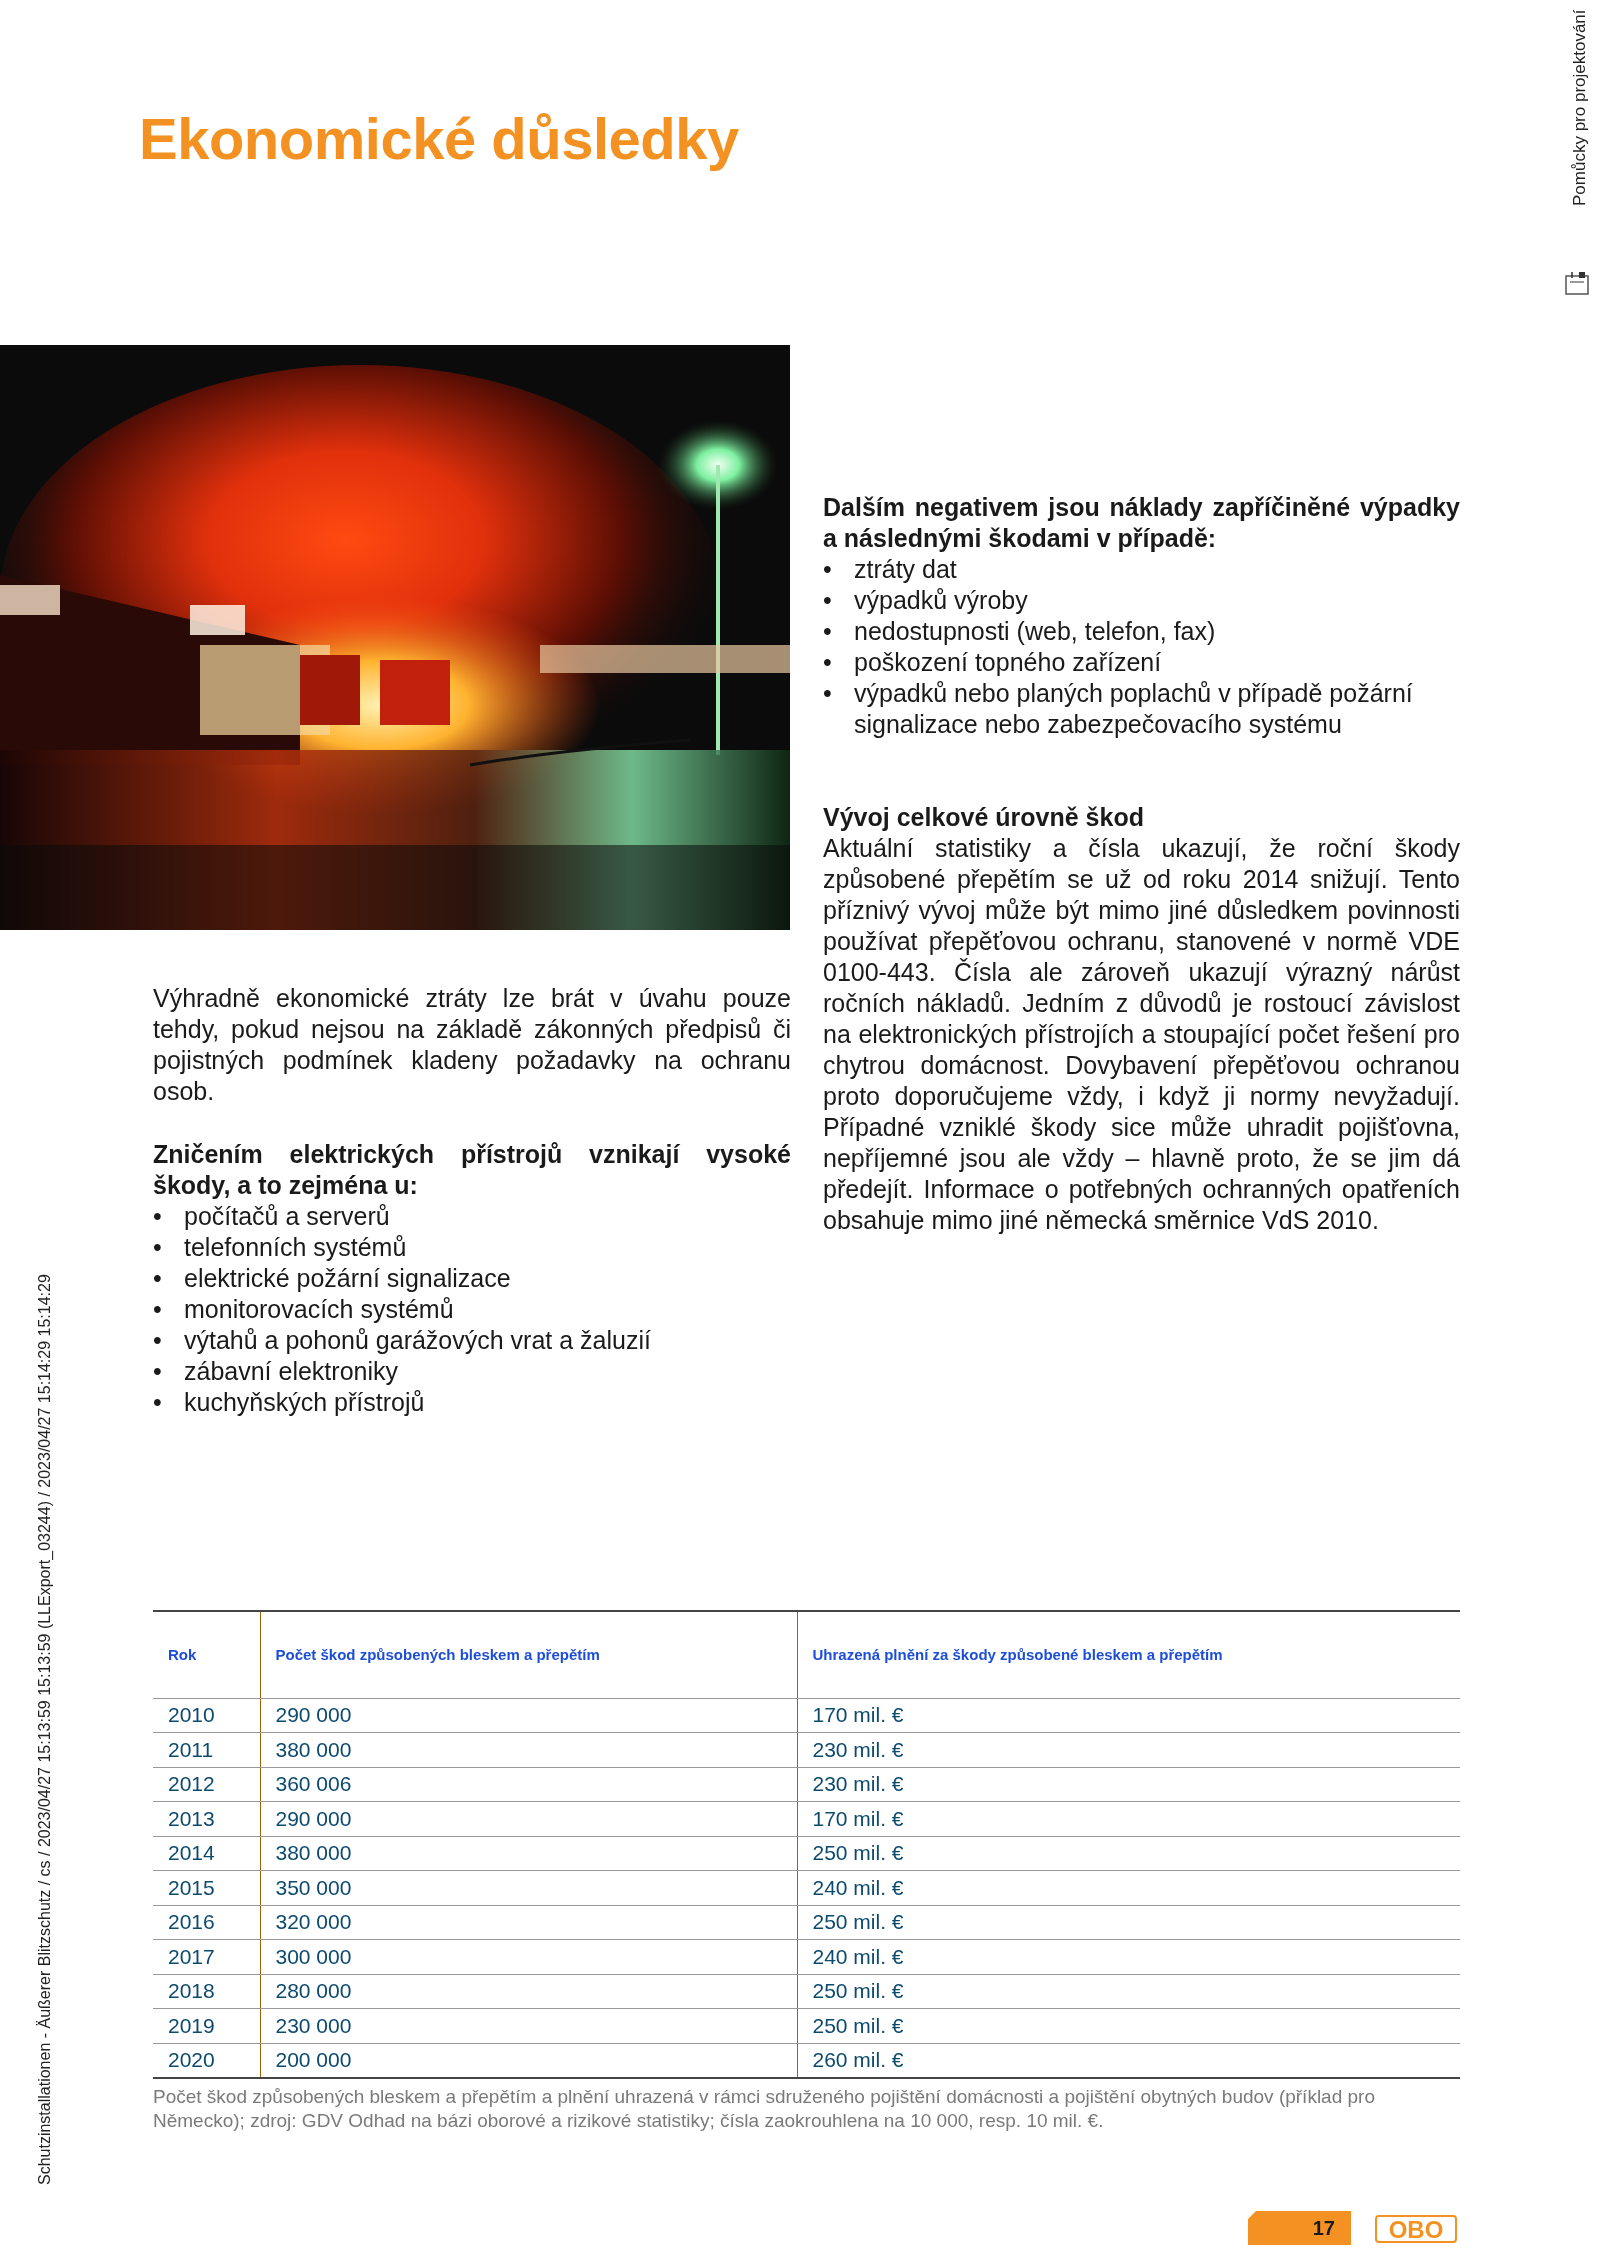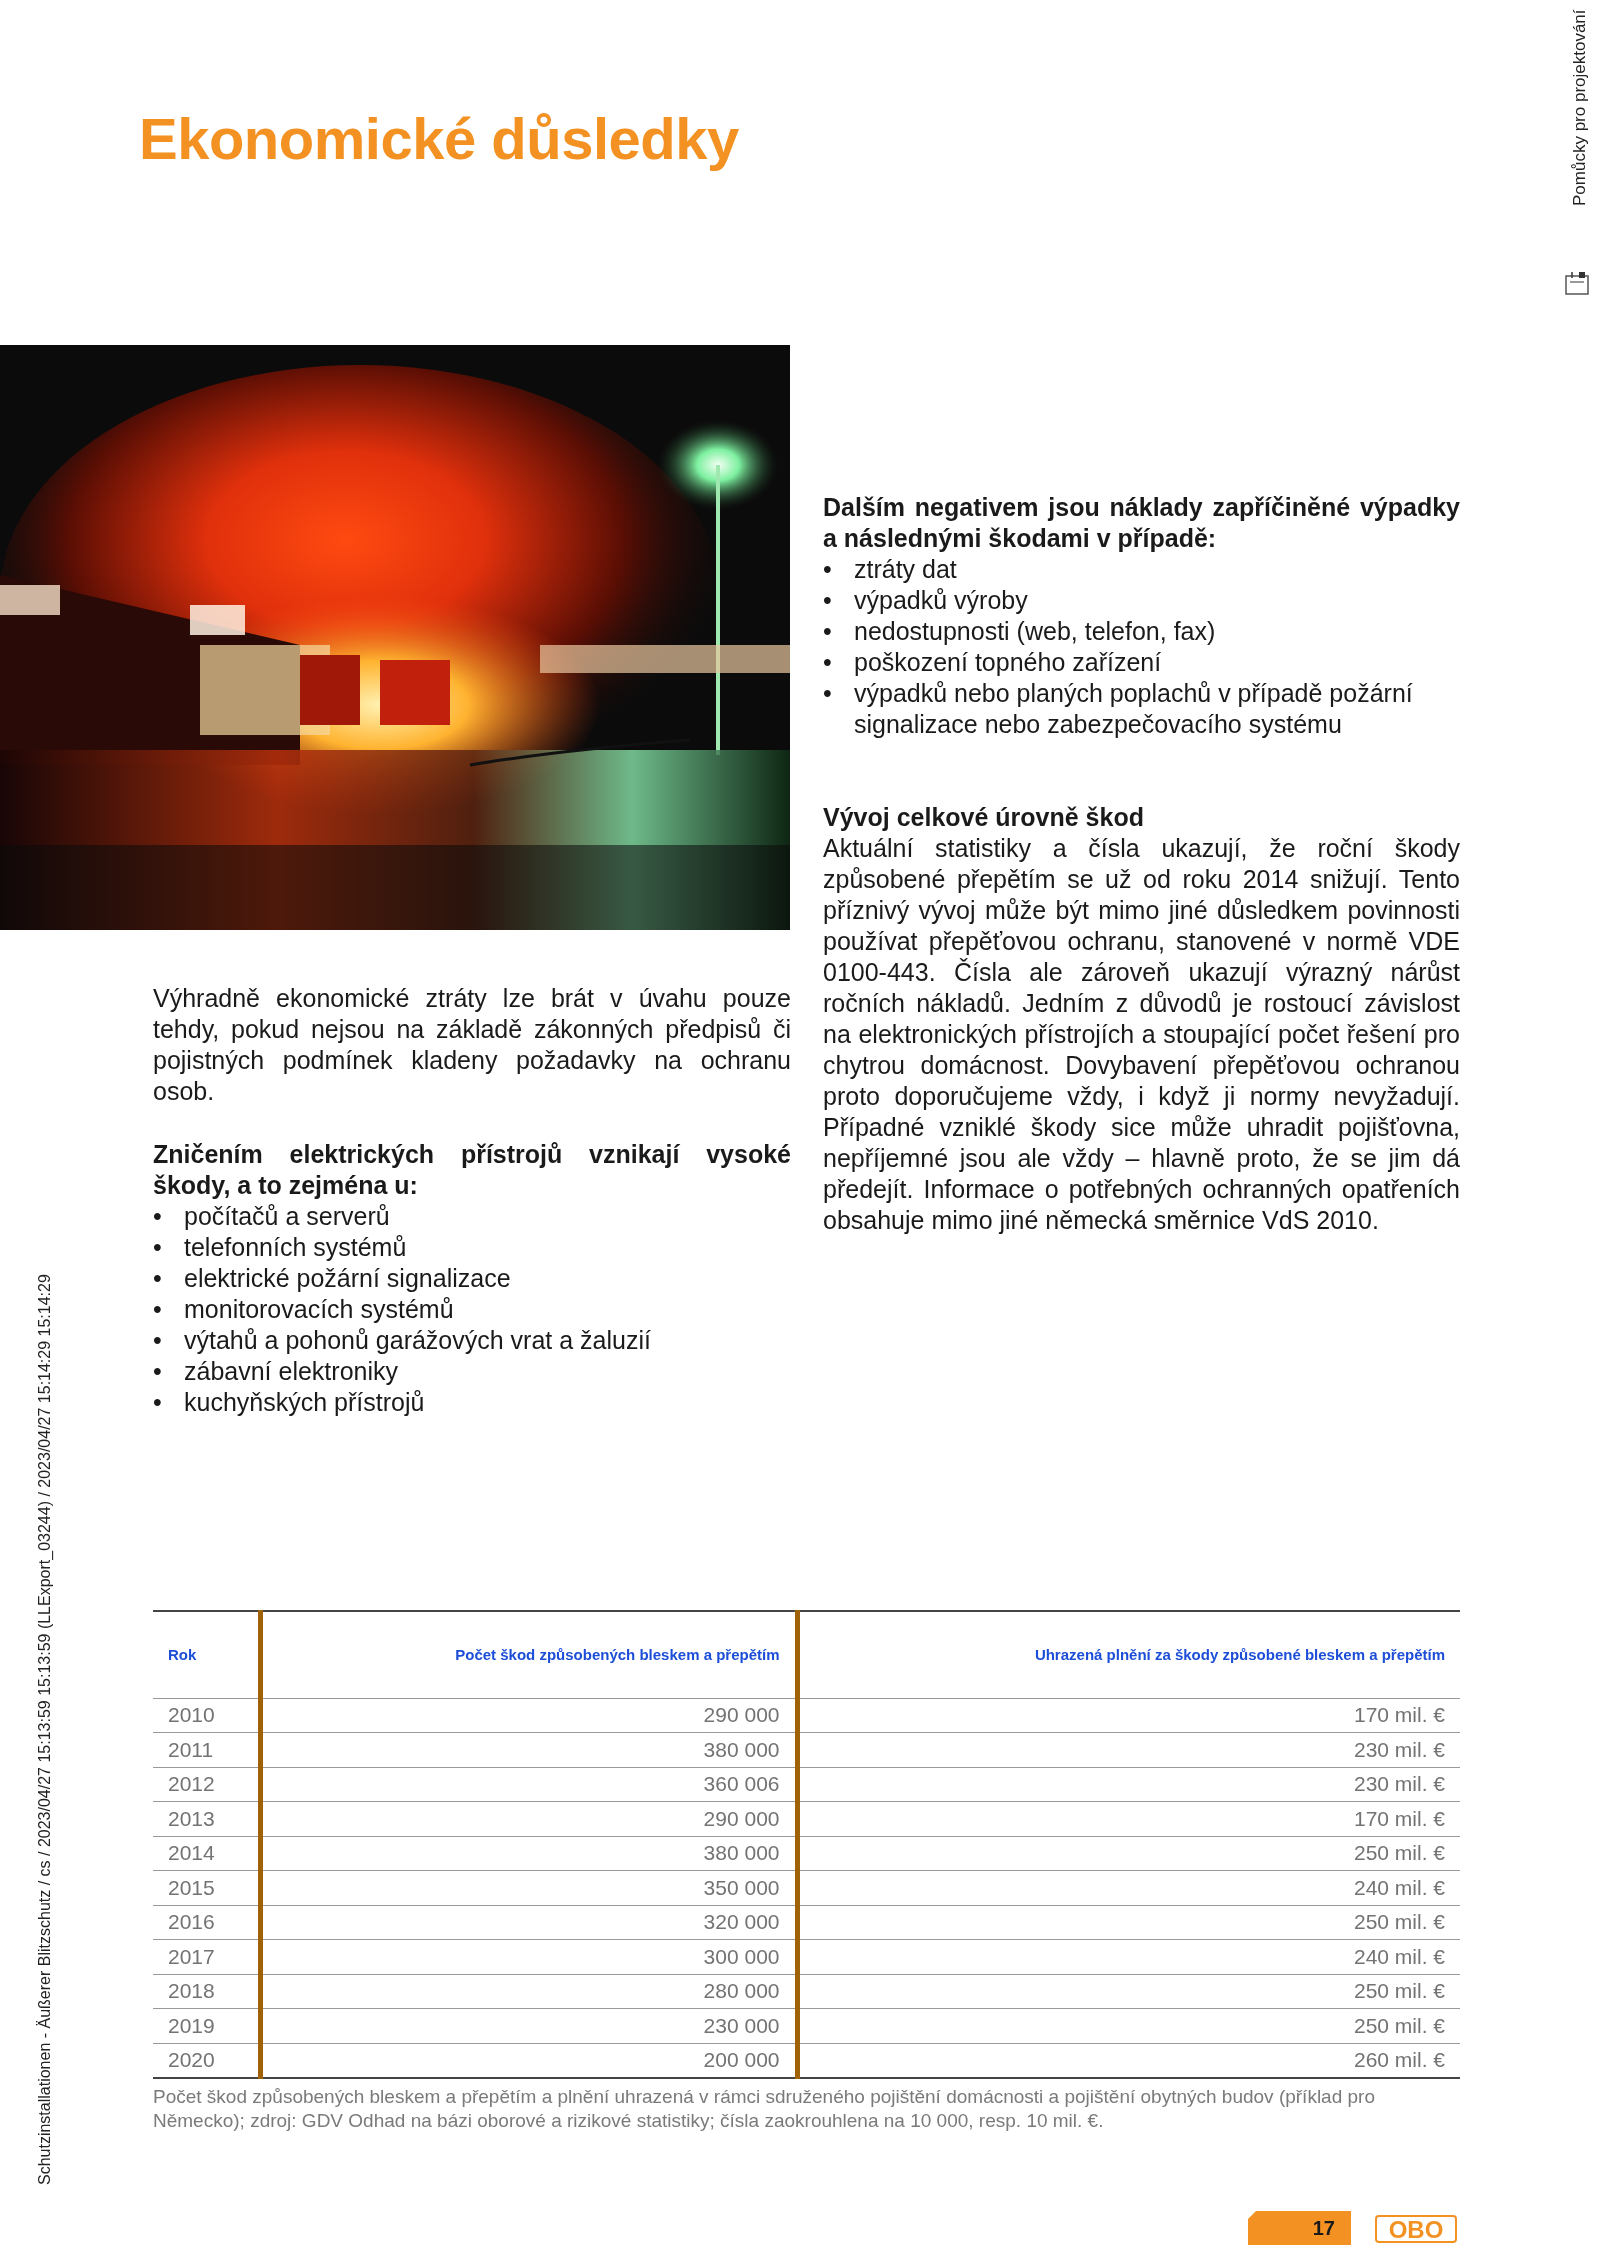--- a/index.html
+++ b/index.html
@@ -29,22 +29,22 @@
 
   .section-gap { height: 62px; }
   .section-gap-sm { height: 32px; }
 
   .vert-meta { position: absolute; left: 36px; top: 2185px; transform-origin: left top; transform: rotate(-90deg);
     white-space: nowrap; font-size: 16px; color: #222; }
 
   table.stats { position: absolute; left: 153px; top: 1610px; width: 1307px; border-collapse: collapse; font-size: 21px; }
   table.stats th { text-align: left; font-weight: bold; font-size: 15px; padding: 0 15px; height: 87px; vertical-align: middle;
     border-top: 2px solid #444; border-bottom: 1px solid #999; color: #1d4ed8; font-family: "Liberation Sans", sans-serif; transform-origin: left; margin-top: 44px; }
-  table.stats th + th, table.stats td + td { border-left: 5px solid #a16207; text-align: right; }
-  table.stats td { padding: 0 15px; height: 34.5px; border-bottom: 1px solid #999; color: #737373; margin-top: 12px; }
+  table.stats th + th, table.stats td + td { border-left: 1px solid #a16207; }
+  table.stats td { padding: 0 15px; height: 34.5px; border-bottom: 1px solid #999; color: #0c4a6e; margin-top: 12px; }
   table.stats tr:last-child td { border-bottom: 2px solid #444; }
   table.stats col.c1 { width: 107px; }
   table.stats col.c2 { width: 537px; }
   table.stats col.c3 { width: 663px; }
 
   .caption { position: absolute; left: 153px; top: 2085px; width: 1307px; font-size: 19px; line-height: 24px; color: #7a7a7a; }
 
   .page-num { position: absolute; left: 1248px; top: 2211px; width: 103px; height: 34px; background: #f39223; color: #1a1a1a;
     font-weight: bold; font-size: 20px; text-align: right; padding-right: 16px; line-height: 34px;
     clip-path: polygon(8px 0, 100% 0, 100% 100%, 0 100%, 0 8px); }

